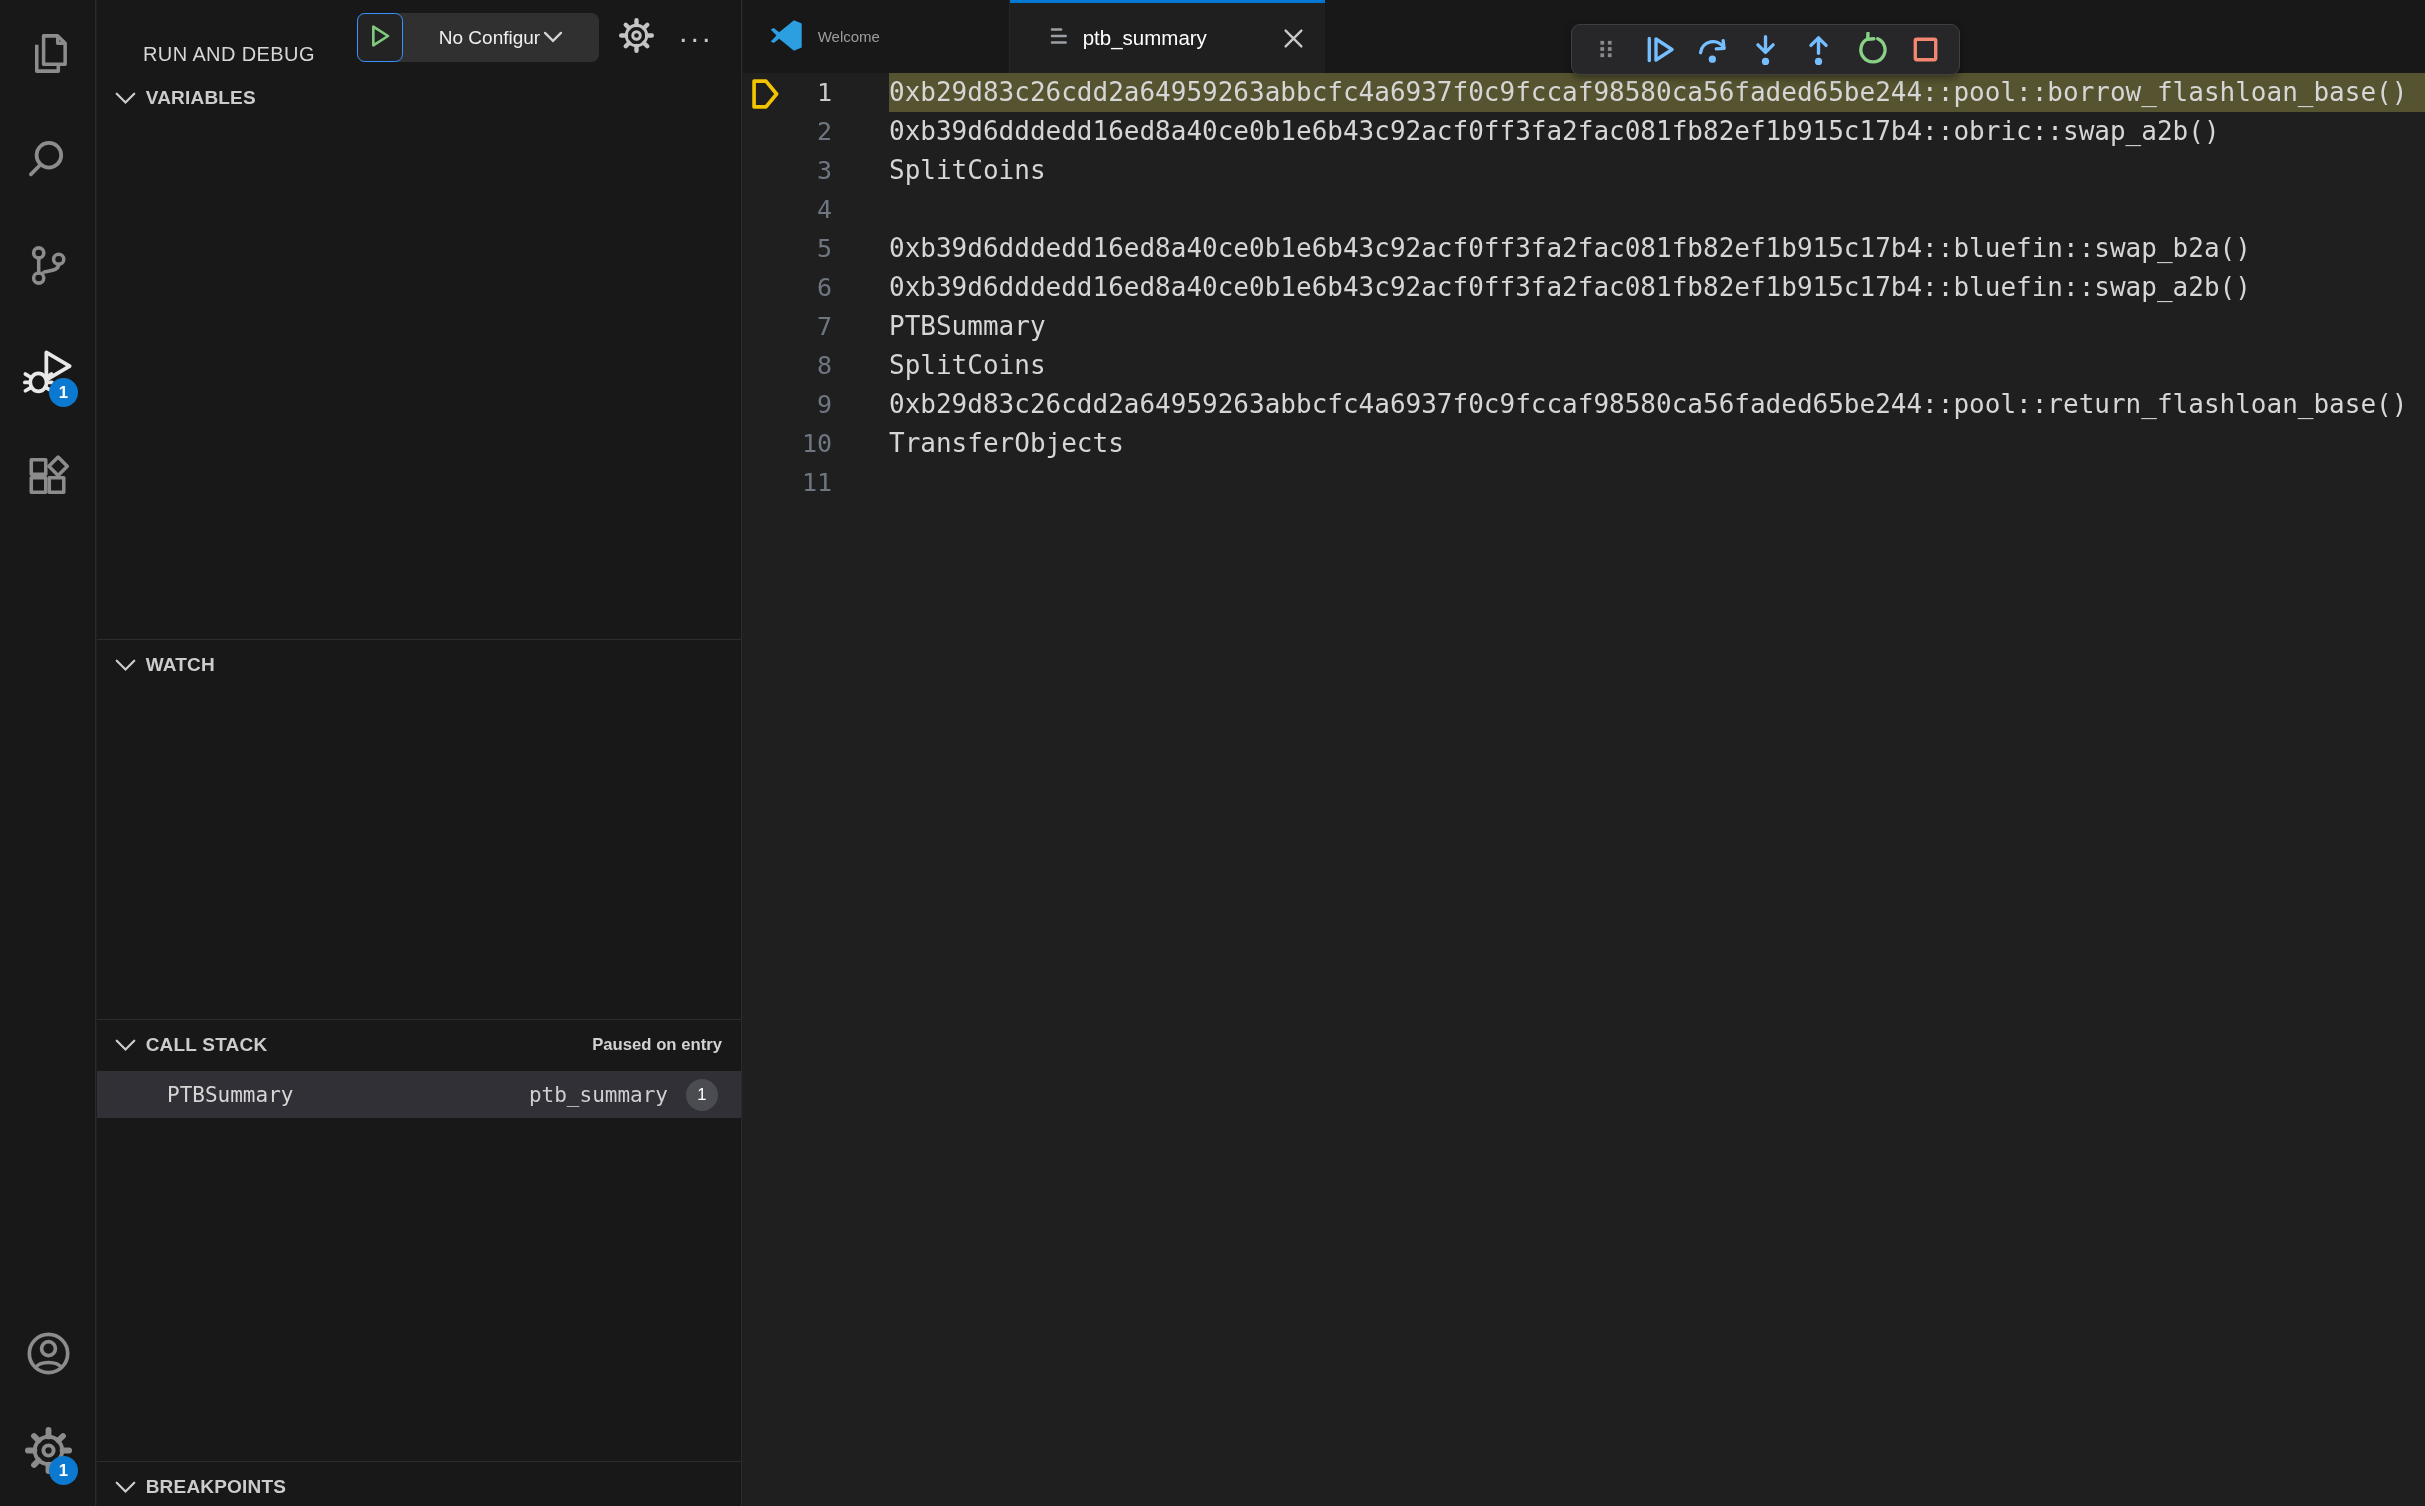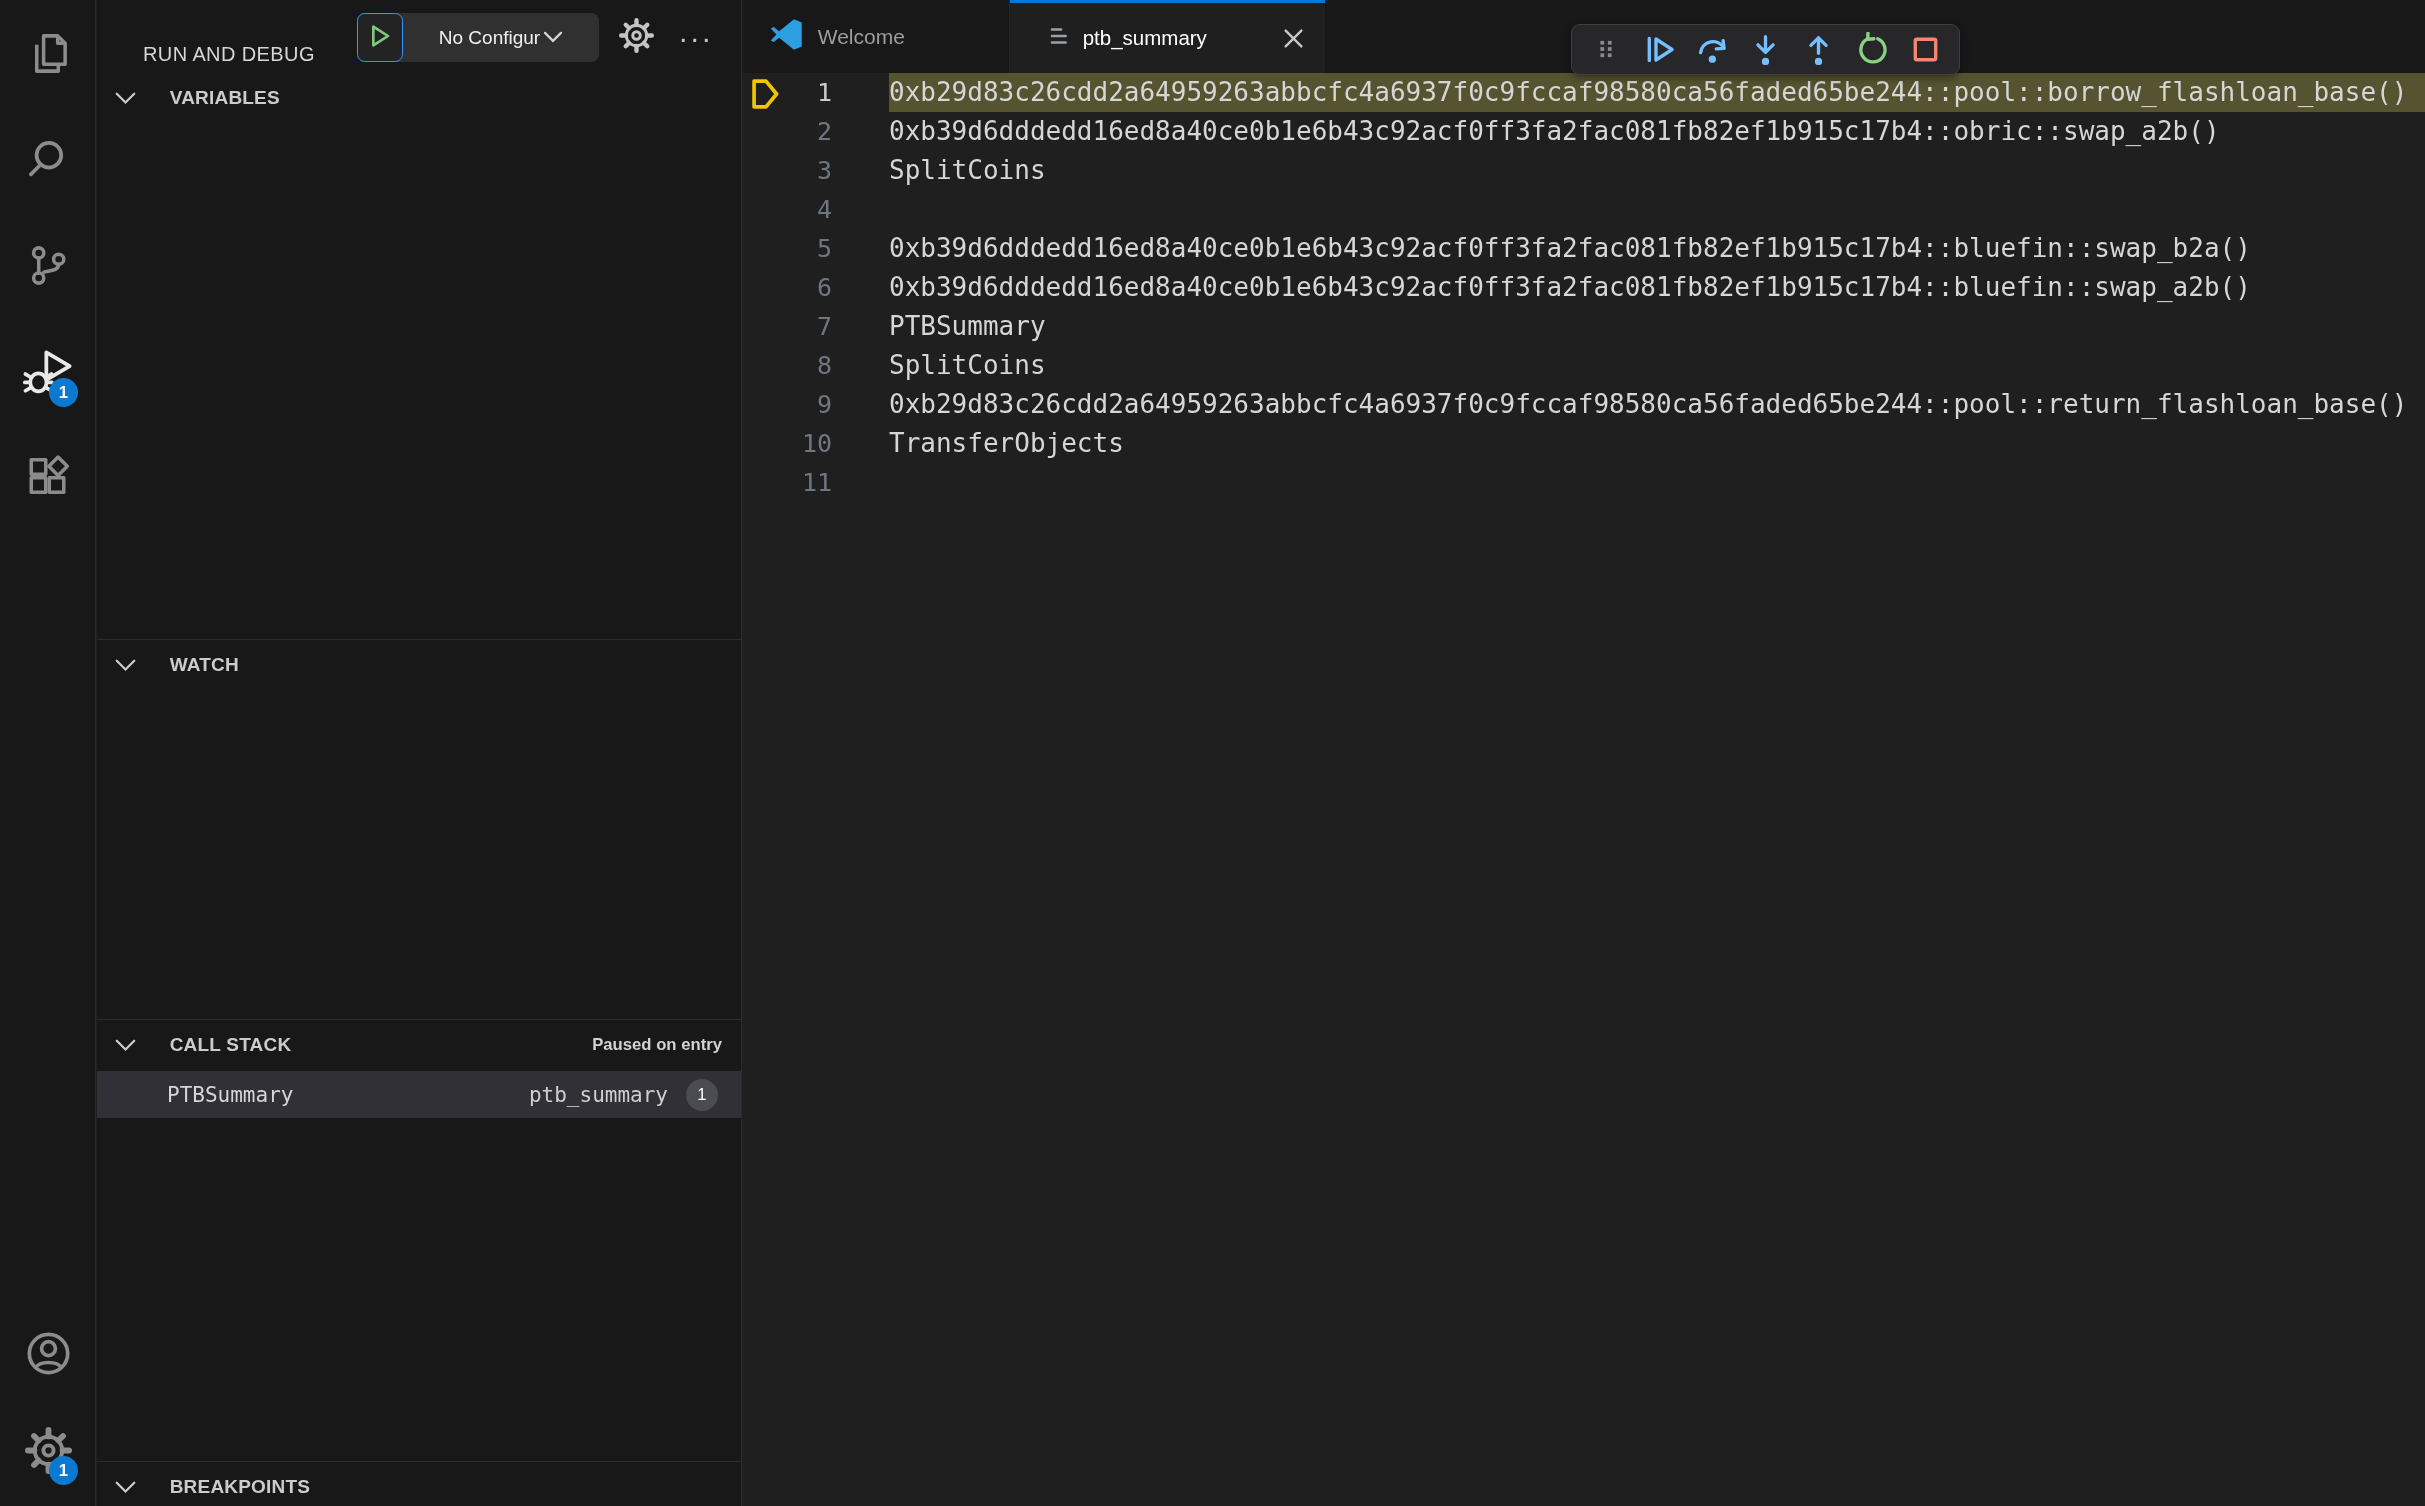--- a/index.html
+++ b/index.html
@@ -24,39 +24,39 @@
   .config-control{ position:absolute; left:260px; top:13px; width:242px; height:49px;
     background:#303031; border-radius:7.6px; display:flex; align-items:stretch; }
   .config-play{ width:46px; border:1.5px solid #3794ff; border-radius:7.6px; background:#232324;
     display:flex; align-items:center; justify-content:center; cursor:pointer; }
   .config-label{ flex:1; display:flex; align-items:center; justify-content:center; gap:3px;
     font-size:19px; color:#f0f0f0; cursor:pointer; white-space:nowrap; }
   .panel-action{ position:absolute; top:13.7px; width:47px; height:47px;
     display:flex; align-items:center; justify-content:center; cursor:pointer; }
   .sep{ position:absolute; left:0; width:100%; height:0.8px; background:#2d2d2d; }
   .section-header{ position:absolute; left:0; width:100%; height:49px; display:flex;
-    align-items:center; cursor:pointer;gap:24px; }
+    align-items:center; cursor:pointer; }
   .section-header .chev{ margin-left:16.7px; width:23px; display:flex; }
   .section-header .lbl{ margin-left:9px; font-size:19px; font-weight:bold; color:#cccccc;
     letter-spacing:0.2px; }
   .section-status{ position:absolute; right:19px; font-size:16.7px; font-weight:bold; color:#d2d2d2; }
   .frame-row{ position:absolute; left:0; top:1071px; width:100%; height:47px; background:#303036;
     display:flex; align-items:center; cursor:pointer; font-family:"DejaVu Sans Mono", monospace; }
   .frame-name{ margin-left:70px; font-size:21px; color:#d6d6d6; }
   .frame-right{ margin-left:auto; margin-right:23px; display:flex; align-items:center; gap:18px; }
   .frame-source{ font-size:21px; color:#cfcfcf; }
   .frame-badge{ width:32px; height:32px; border-radius:50%; background:#4b4b52; color:#ffffff;
     font-size:16.7px; font-family:"Liberation Sans", sans-serif;
     display:flex; align-items:center; justify-content:center; }
   
   .editor{ position:absolute; left:743px; top:0; width:1682px; height:100%; background:#1f1f1f; }
   .tab-bar{ position:absolute; left:0; top:0; width:100%; height:73px; background:#181818; }
   .tab{ position:absolute; top:0; height:73px; display:flex; align-items:center; cursor:pointer; }
   .tab-welcome{ left:0; width:267px; background:#181818; border-right:0.8px solid #252526;
-    padding-left:26px; gap:13.7px; color:#9d9d9d; font-size:21px; }
+    padding-left:26px; gap:13.7px; color:#9d9d9d; font-size:15px; }
   .tab-active{ left:267px; width:315px; background:#1f1f1f; border-top:3px solid #0078d4;
     padding-left:38px; gap:13.7px; color:#ffffff; font-size:20.5px; }
   .tab-close{ margin-left:auto; margin-right:18px; width:27px; height:27px; display:flex;
     align-items:center; justify-content:center; cursor:pointer; border-radius:4.6px; }
   .debug-toolbar{ position:absolute; left:828px; top:23.5px; width:389px; height:51px;
     background:#27272a; border:0.8px solid #3f3f40; border-radius:9px;
     box-shadow:0 3px 9px rgba(0,0,0,.4); display:flex; align-items:center;
     justify-content:space-evenly; z-index:5; }
   .tb-btn{ width:39px; height:39px; display:flex; align-items:center; justify-content:center;
     cursor:pointer; border-radius:4.6px; }

